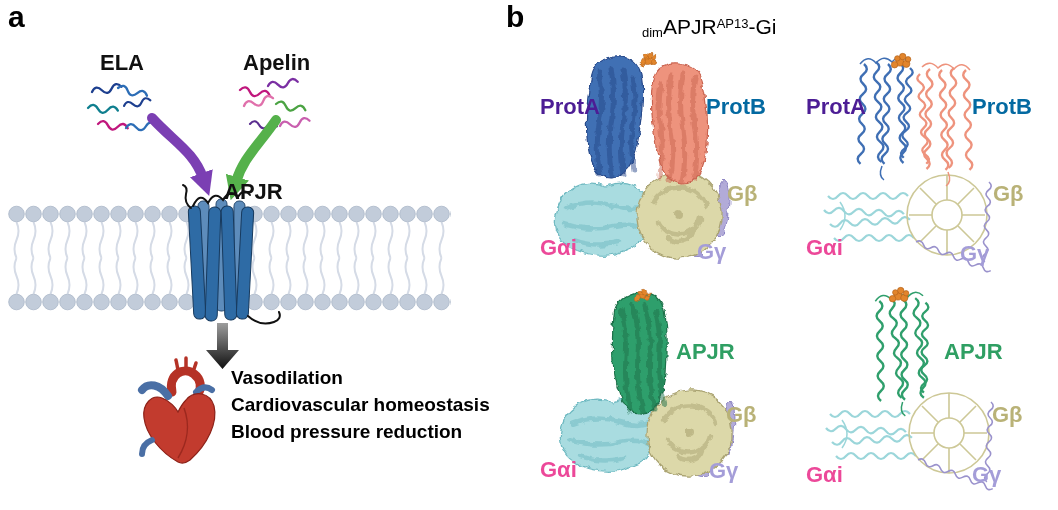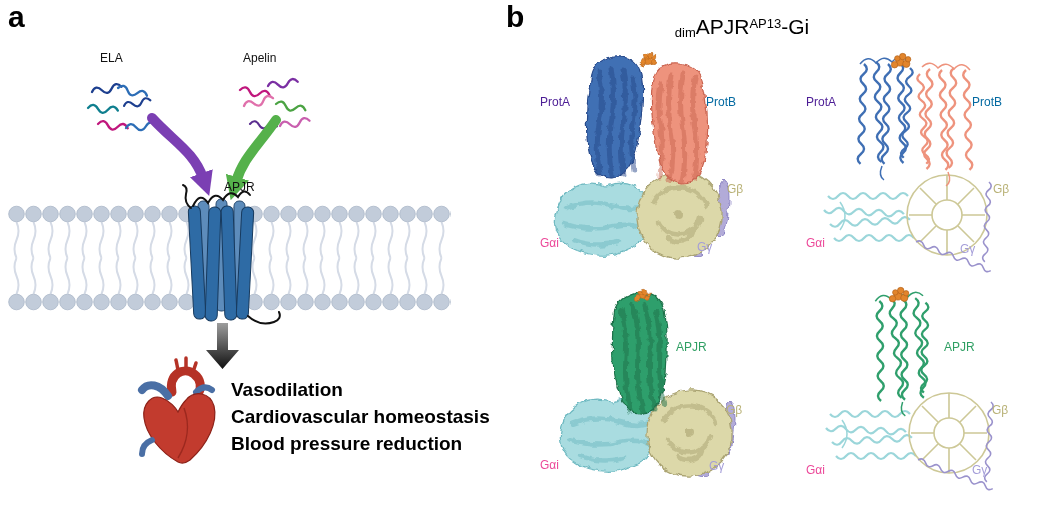--- a/index.html
+++ b/index.html
@@ -1,28 +1,28 @@
 <!DOCTYPE html>
 <html><head>
 <meta charset="utf-8">
 <style>
   html,body{margin:0;padding:0;background:#fff}
   .figure{position:relative;width:1058px;height:510px;background:#ffffff;
           font-family:"Liberation Sans",sans-serif;overflow:hidden}
   .figure svg{position:absolute;left:0;top:0}
   .panel-letter{position:absolute;font-size:30px;font-weight:bold;color:#000;line-height:1}
-  .lbl{position:absolute;font-size:12px;font-weight:normal;line-height:1;white-space:nowrap}
+  .lbl{position:absolute;font-size:22px;font-weight:bold;line-height:1;white-space:nowrap}
   .black{color:#111}
   .c-protA{color:#4c1d95}
   .c-protB{color:#0369a1}
   .c-gb{color:#b9b277}
   .c-gg{color:#a49dd8}
   .c-ga{color:#ec4899}
   .c-apjr{color:#2f9f63}
-  .btitle{position:absolute;font-size:21px;color:#000;text-align:center;line-height:1;white-space:nowrap}
+  .btitle{position:absolute;font-size:21px;color:#000;text-align:left;line-height:1;white-space:nowrap}
   .btitle .pre{font-size:13px;vertical-align:-0.22em}
   .btitle .sup{font-size:13px;vertical-align:0.45em}
   .effects{position:absolute;font-size:19px;font-weight:bold;color:#000;line-height:27px}
 </style>
 </head>
 <body>
 
 <div class="figure">
 
   <svg width="1058" height="510" viewBox="0 0 1058 510">
@@ -216,21 +216,21 @@
     </g>
   </svg>
 
   <div class="panel-letter" style="left:8px;top:2px">a</div>
   <div class="panel-letter" style="left:506px;top:2px">b</div>
 
   <div class="lbl black" style="left:100px;top:52px">ELA</div>
   <div class="lbl black" style="left:243px;top:52px">Apelin</div>
   <div class="lbl black" style="left:224px;top:181px">APJR</div>
 
-  <div class="effects" style="left:231px;top:376px">
+  <div class="effects" style="left:231px;top:364px">
     <div>Vasodilation</div>
     <div>Cardiovascular homeostasis</div>
     <div>Blood pressure reduction</div>
   </div>
 
   <div class="btitle" style="left:642px;top:16px;width:200px">
     <span class="pre">dim</span><span>APJR</span><span class="sup">AP13</span><span>-Gi</span>
   </div>
 
   <div class="lbl c-protA" style="left:540px;top:96px">ProtA</div>

